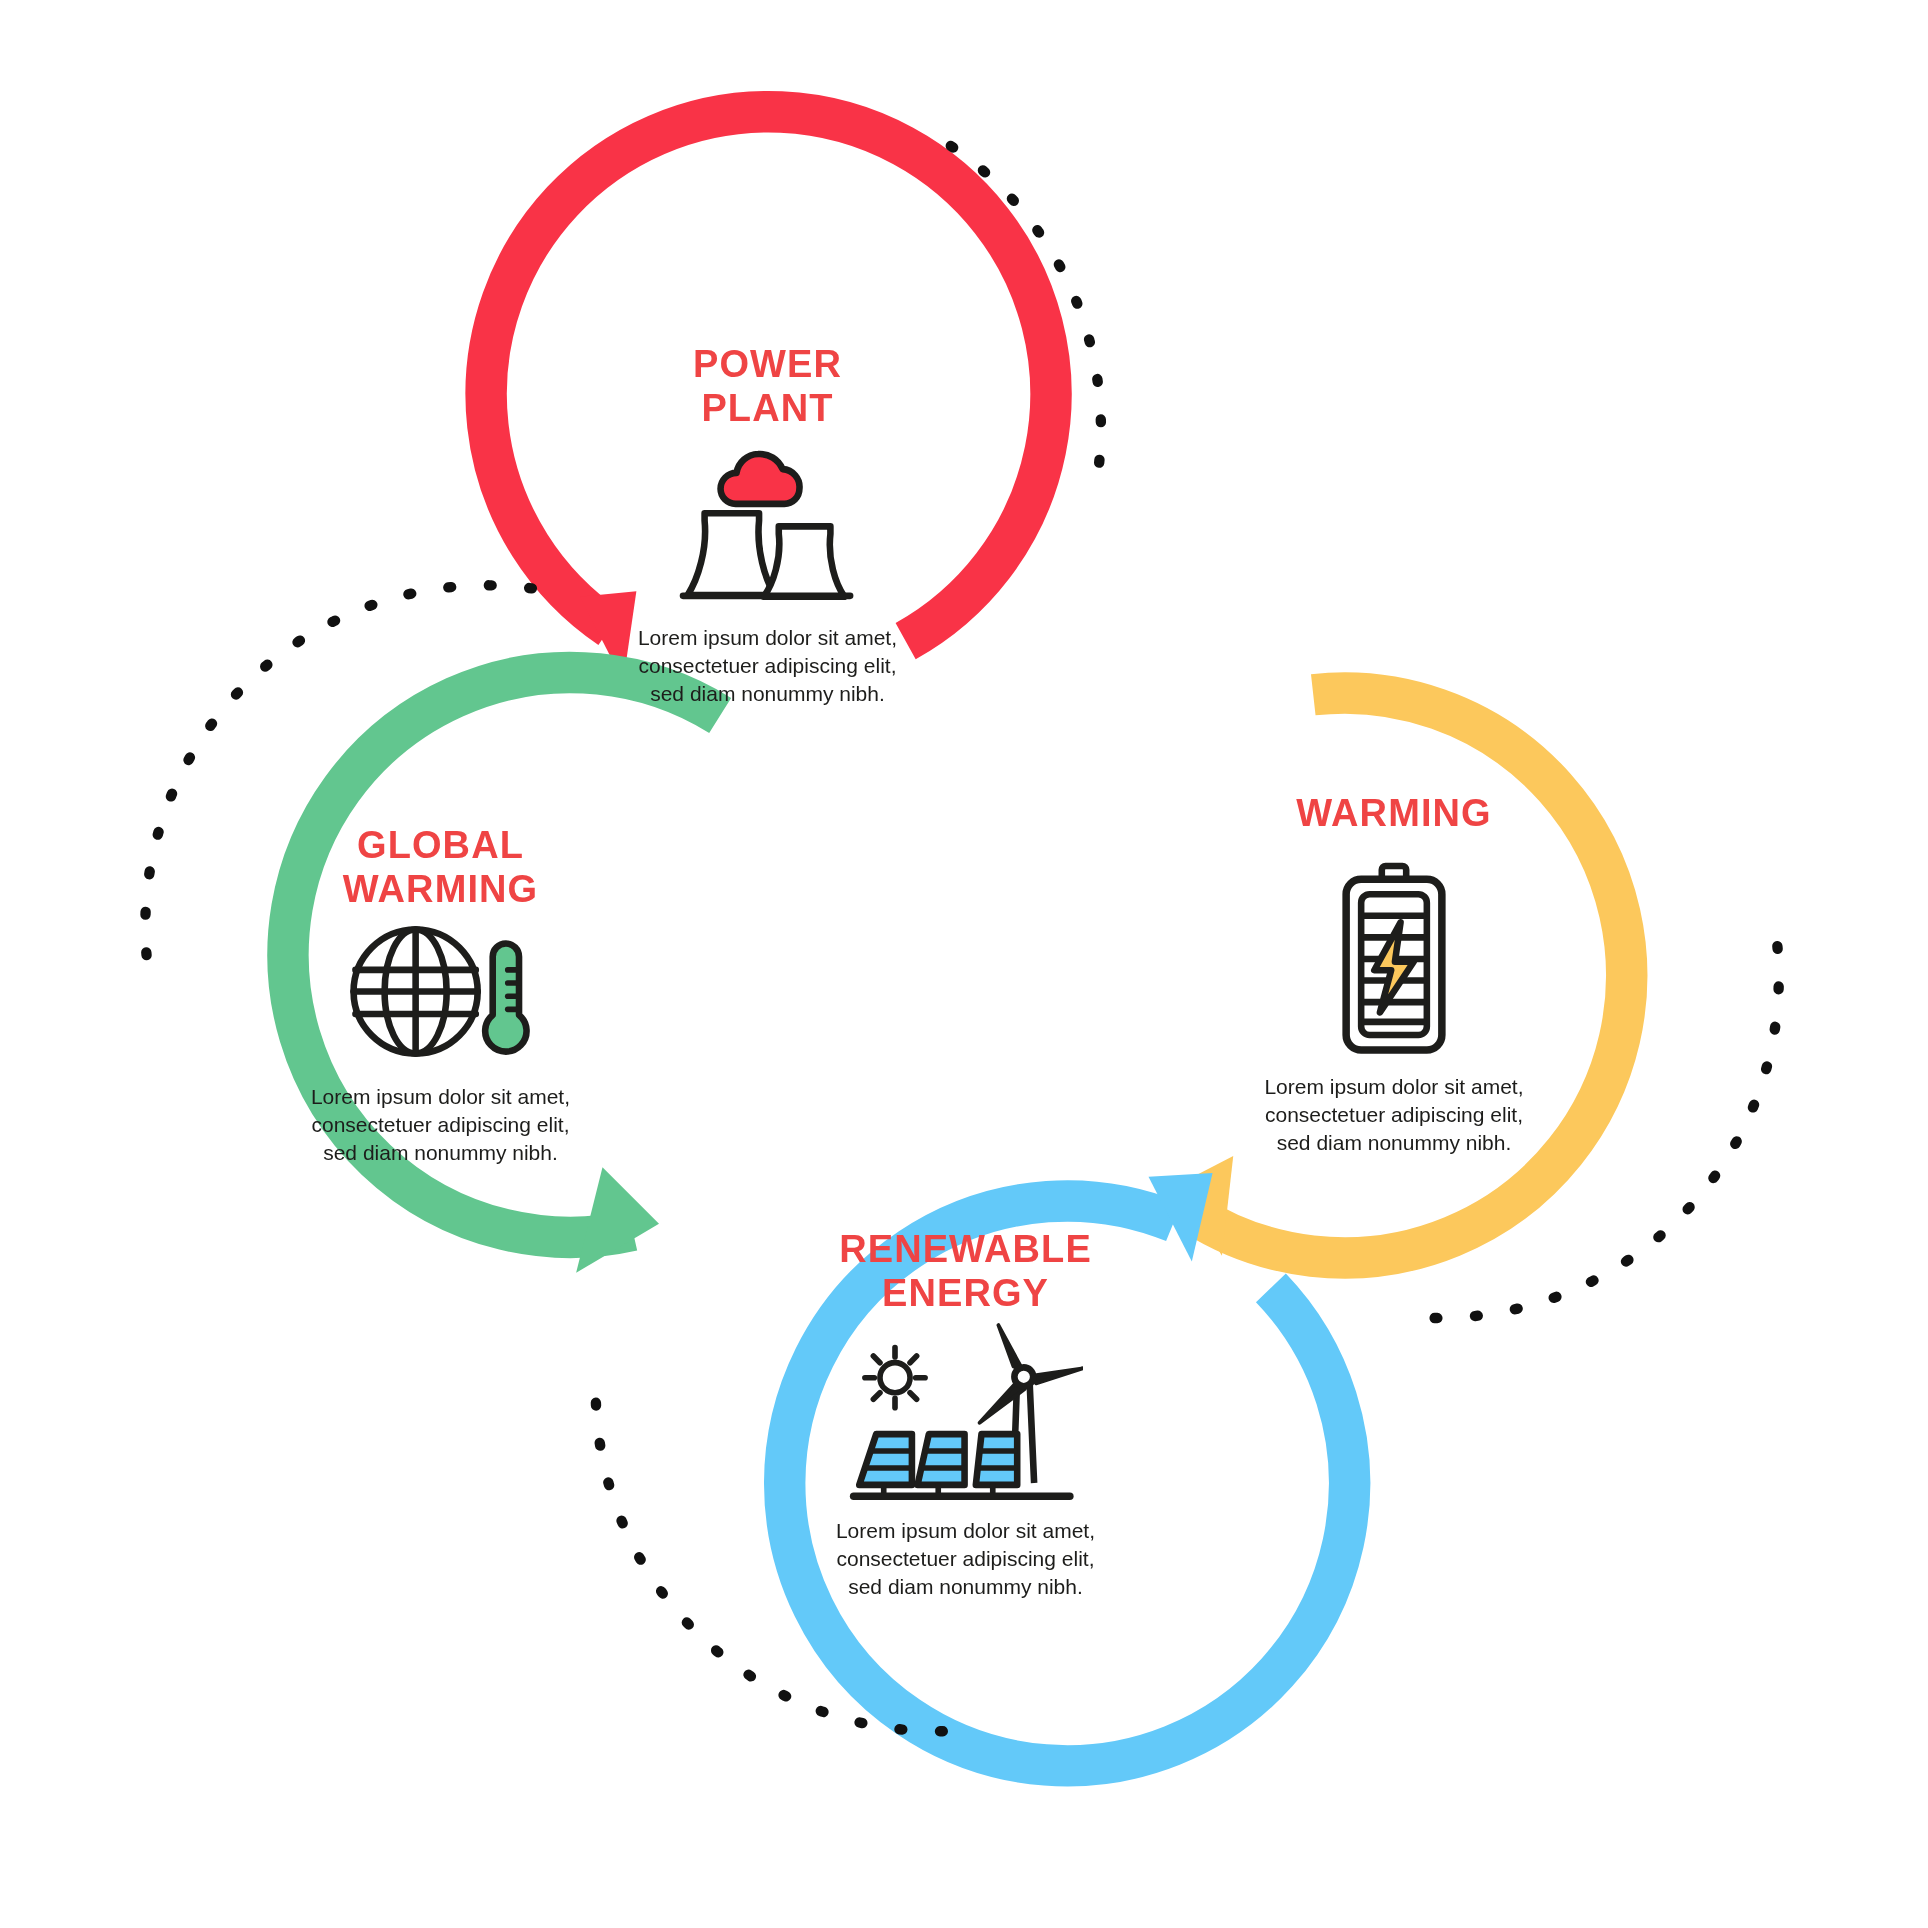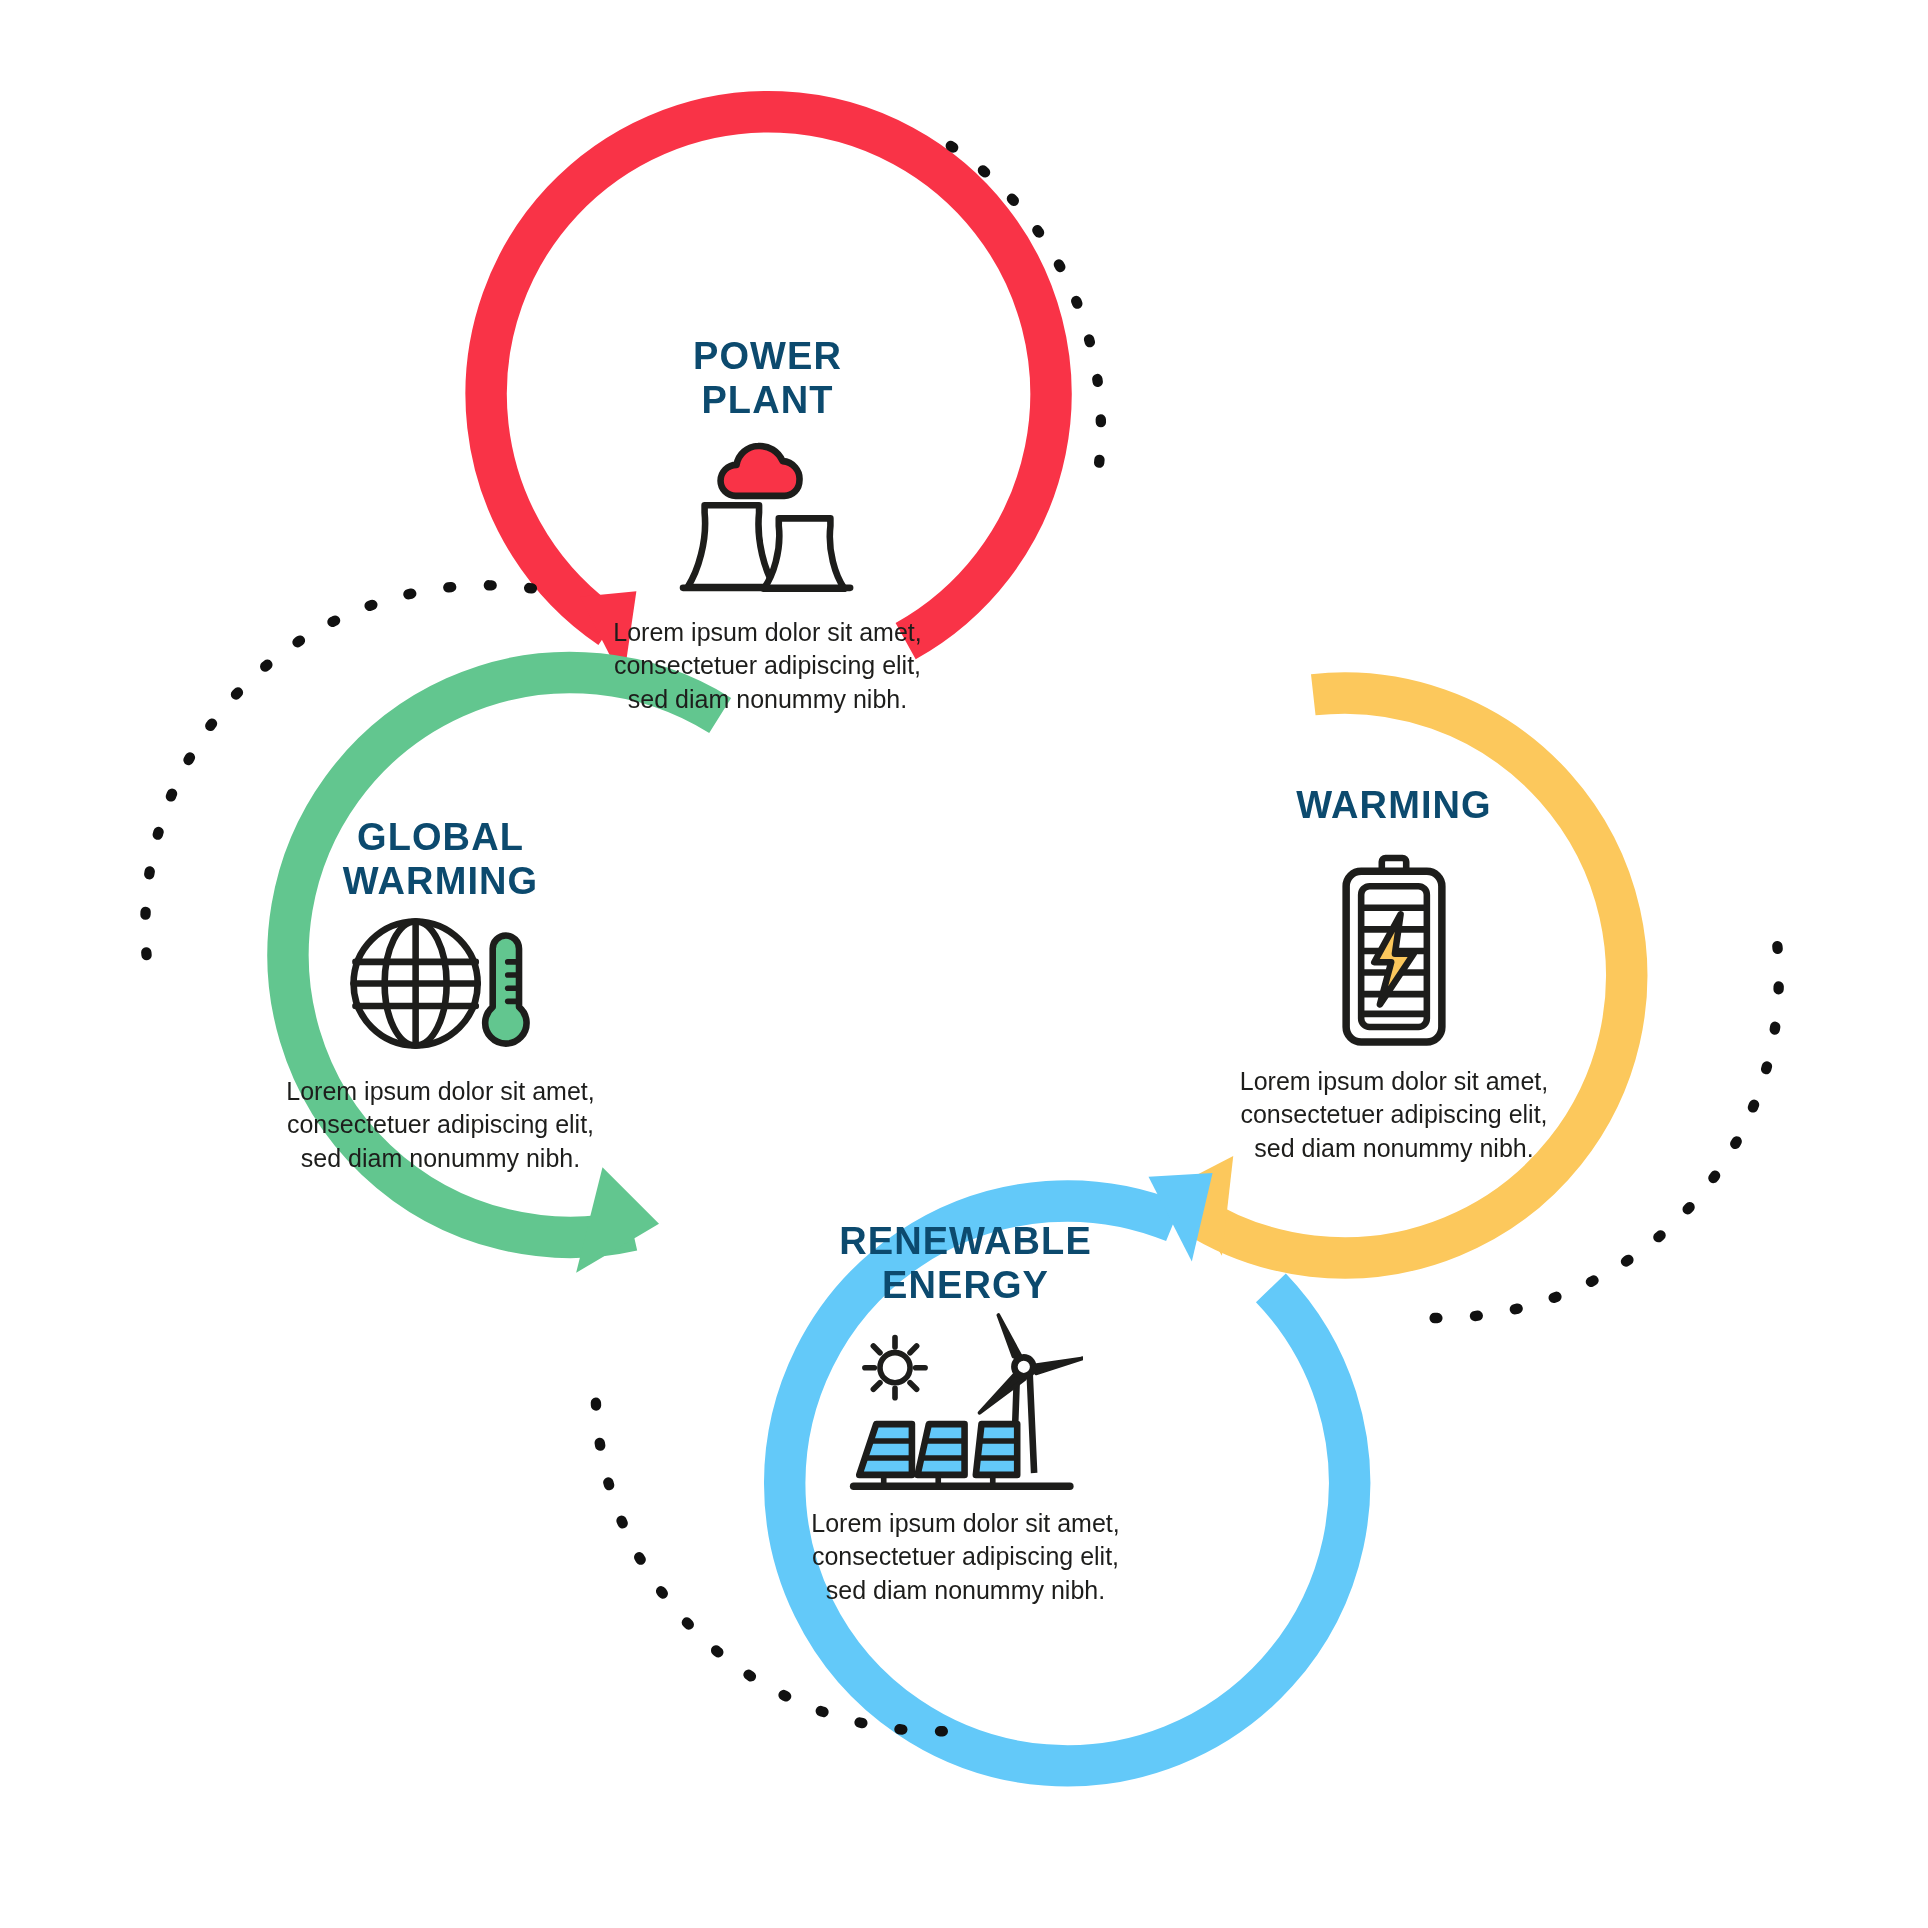--- a/index.html
+++ b/index.html
@@ -4,25 +4,25 @@
 <style>
   html,body{margin:0;padding:0;background:#ffffff;}
   body{width:1928px;height:1928px;overflow:hidden;
        font-family:"Liberation Sans","DejaVu Sans",sans-serif;}
   #stage{position:relative;width:1928px;height:1928px;background:#fff;}
   #stage svg.layer{position:absolute;left:0;top:0;width:1928px;height:1928px;}
   .node{position:absolute;text-align:center;}
   .node-title{
     font-family:"Liberation Sans","DejaVu Sans",sans-serif;
     font-weight:700;font-size:38px;letter-spacing:1.1px;
-    color:#0c4a6e;line-height:1.16;white-space:pre-line;margin:0;
+    color:#ef4444;line-height:1.16;white-space:pre-line;margin:8px;
   }
   .node-desc{
     font-family:"Liberation Sans","DejaVu Sans",sans-serif;
-    font-weight:400;font-size:25px;line-height:1.34;
+    font-weight:400;font-size:21px;line-height:1.34;
     color:#1d1d1b;margin:15px;white-space:pre-line;
   }
   .icon-wrap{display:flex;align-items:center;justify-content:center;}
 </style>
 </head>
 <body>
 
 <div id="stage">
 
   <svg class="layer" viewBox="0 0 2048 2048">

